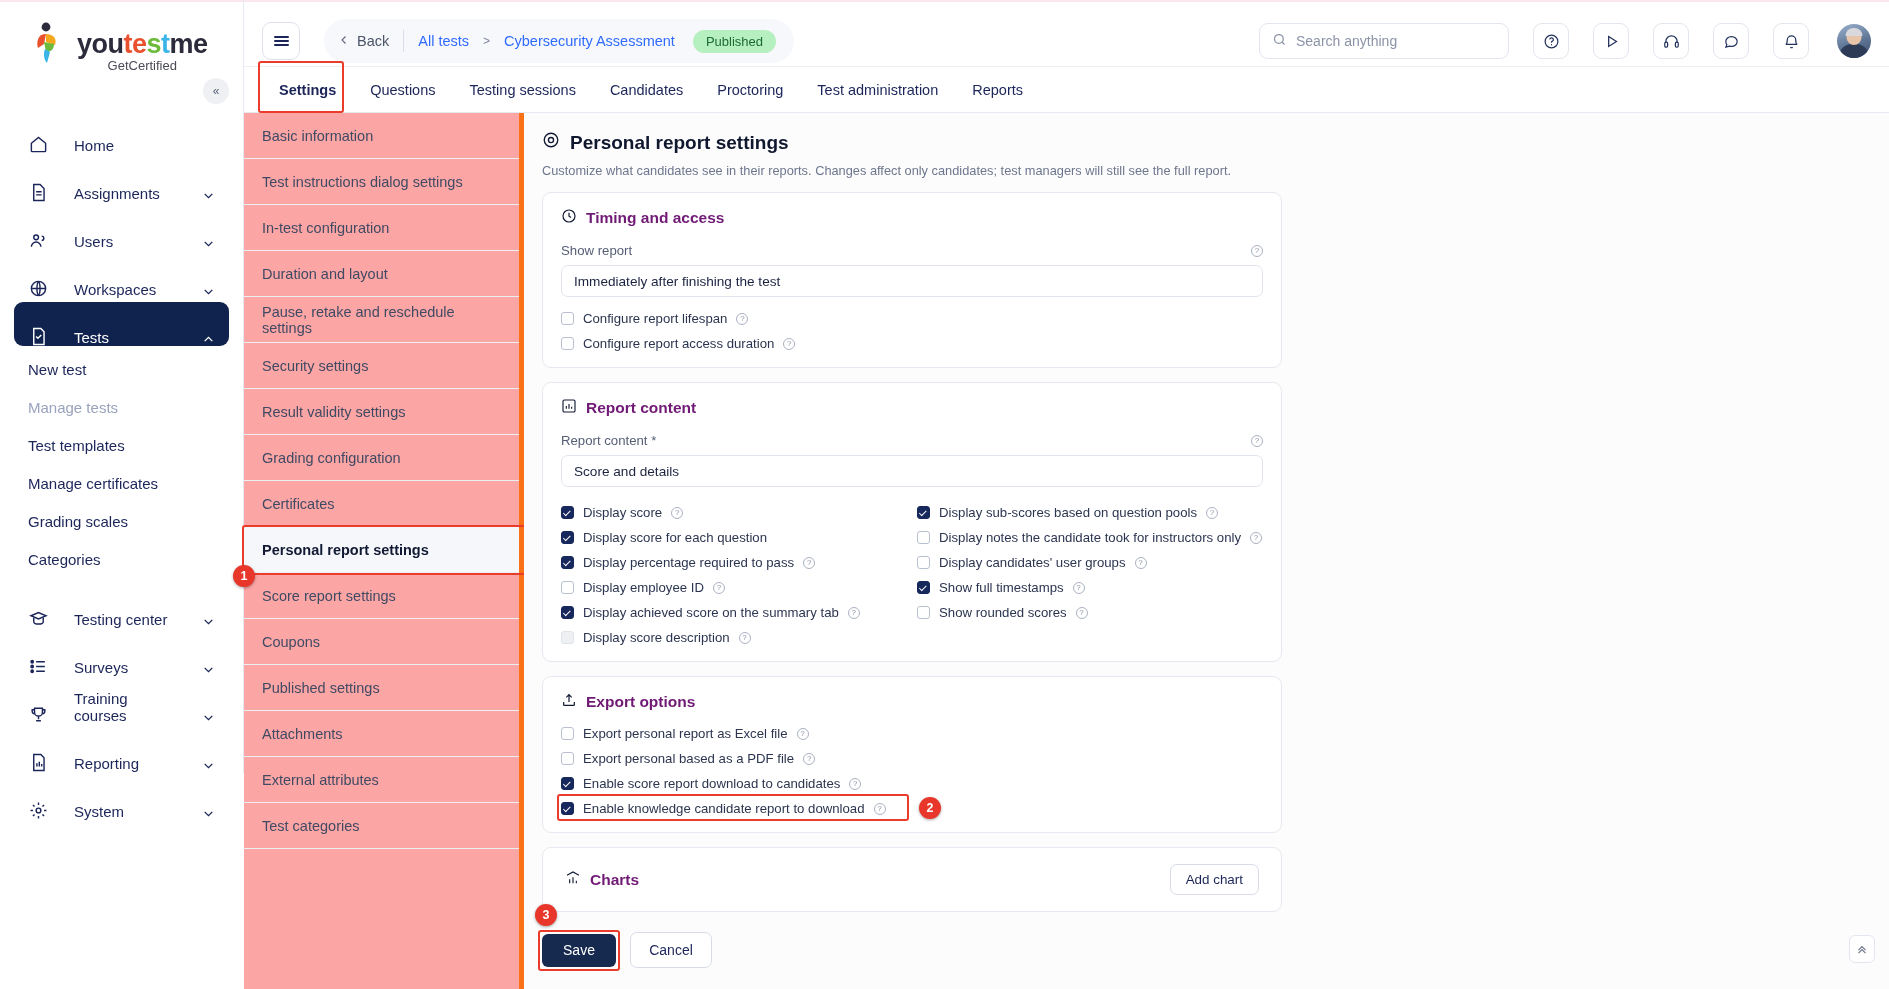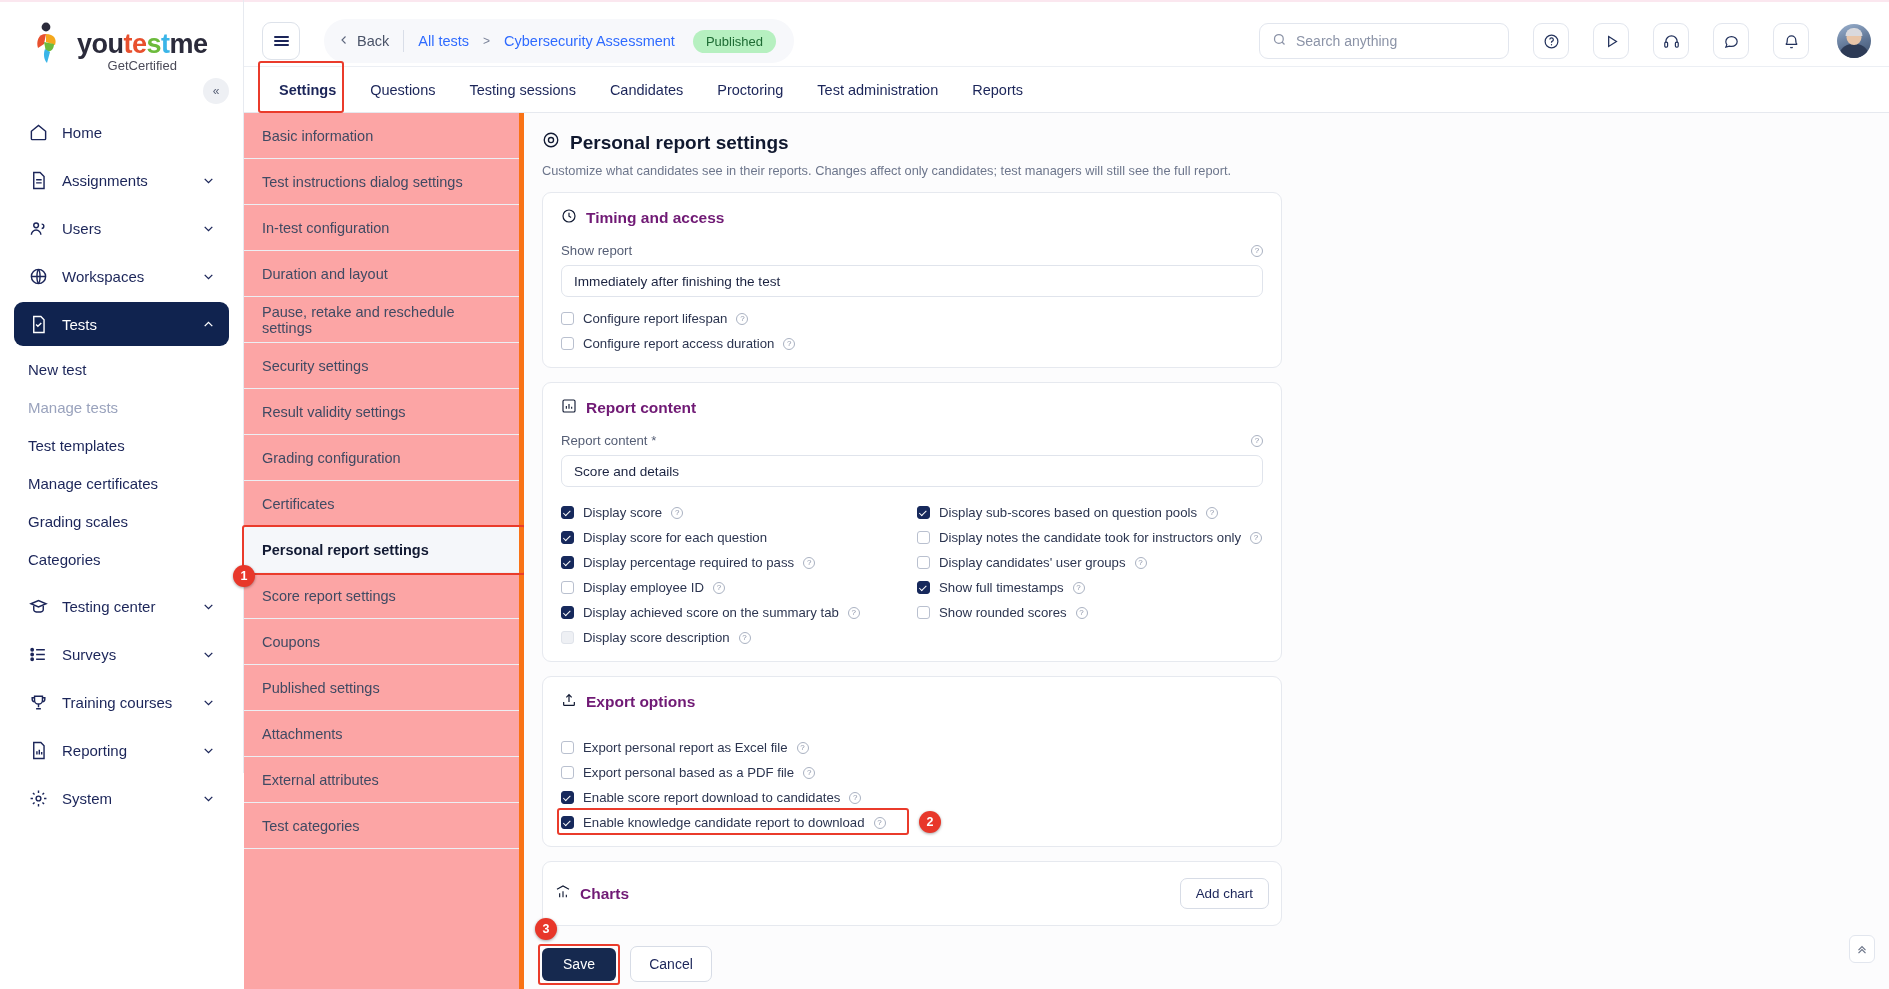--- a/index.html
+++ b/index.html
@@ -31,21 +31,21 @@
   .collapse-btn {
     position:absolute; right:14px; top:78px;
     width:26px;height:26px;border-radius:50%;
     background:#eef0f4; color:#5a6278;
     display:flex;align-items:center;justify-content:center;
     font-size:12px; cursor:pointer; border:none;
   }
 
   .nav { margin-top:34px; padding:0 14px; }
   .nav-item {
-    display:flex; align-items:center; gap:14px;
+    display:flex; align-items:flex-end; gap:26px;
     height:44px; padding:0 14px; border-radius:9px;
     color:#1b2559; font-size:15px; cursor:pointer;
     margin-bottom:4px;
   }
   .nav-item .ico { width:20px;height:20px;display:flex;align-items:center;justify-content:center;flex:0 0 20px; }
   .nav-item .lbl { flex:1; }
   .nav-item .chev { width:14px;height:14px;display:flex;align-items:center;justify-content:center;color:#1b2559; }
   .nav-item.active { background:#10234f; color:#ffffff; }
   .nav-item.active .chev, .nav-item.active .ico svg { color:#fff; stroke:#fff; }
   .sub-item {
@@ -169,21 +169,21 @@
   .cb.dimmed{background:#eef0f4;border-color:#dfe3ea;}
   .qm{
     width:12px;height:12px;border:1px solid #aab2c2;border-radius:50%;
     font-size:8px;color:#8b93a7;display:inline-flex;align-items:center;justify-content:center;
     flex:0 0 12px;line-height:1;
   }
   .grid2{display:grid;grid-template-columns:1fr 1fr;column-gap:10px;margin-top:2px;}
 
   .charts-card{
     display:flex;align-items:center;justify-content:space-between;
-    padding:16px 12px;
+    padding:16px 22px;
   }
   .add-chart-btn{
     border:1px solid #d7dce6;border-radius:7px;background:#fff;
     padding:7px 15px;font-size:13.4px;color:#1b2559;cursor:pointer;
     font-family:"Liberation Sans",sans-serif;
   }
   .actions{display:flex;align-items:center;gap:14px;margin-top:20px;position:relative;}
   .btn-save{
     background:#16294f;color:#fff;border:none;border-radius:6px;
     width:74px;height:33px;font-size:14px;cursor:pointer;
@@ -700,21 +700,21 @@
           <div class="card-title">
             <span>
               <svg width="16" height="16" viewBox="0 0 24 24" fill="none" stroke="#111a33" stroke-width="1.8">
                   <path d="M12 15V4M8 8l4-4 4 4"></path>
                   <path d="M4 15v4a1 1 0 0 0 1 1h14a1 1 0 0 0 1-1v-4"></path>
                 </svg>
             </span>
             <span>Export options</span>
           </div>
 
-          <div class="cb-row" style="margin-top:28px;">
+          <div class="cb-row" style="margin-top:14px;">
             <span class="cb"></span>
             <span>Export personal report as Excel file</span>
             <span class="qm">?</span>
           </div>
           <div class="cb-row">
             <span class="cb"></span>
             <span>Export personal based as a PDF file</span>
             <span class="qm">?</span>
           </div>
           <div class="cb-row">

